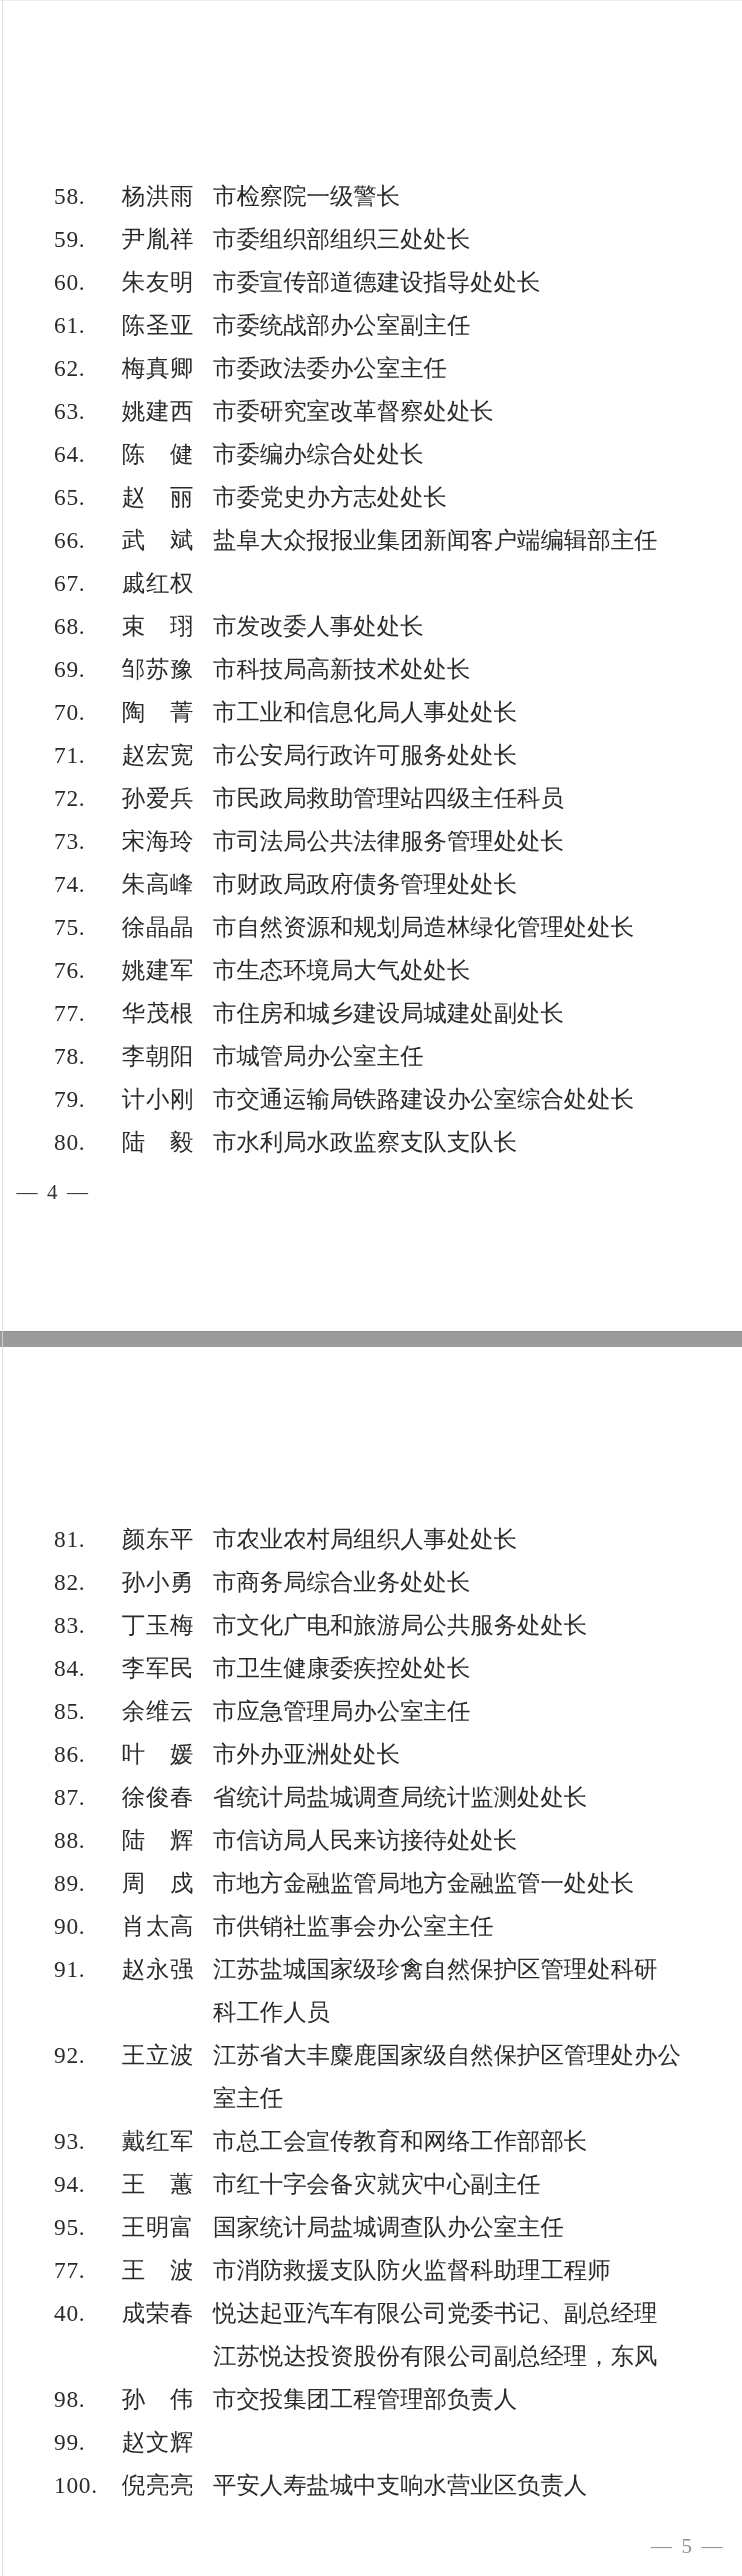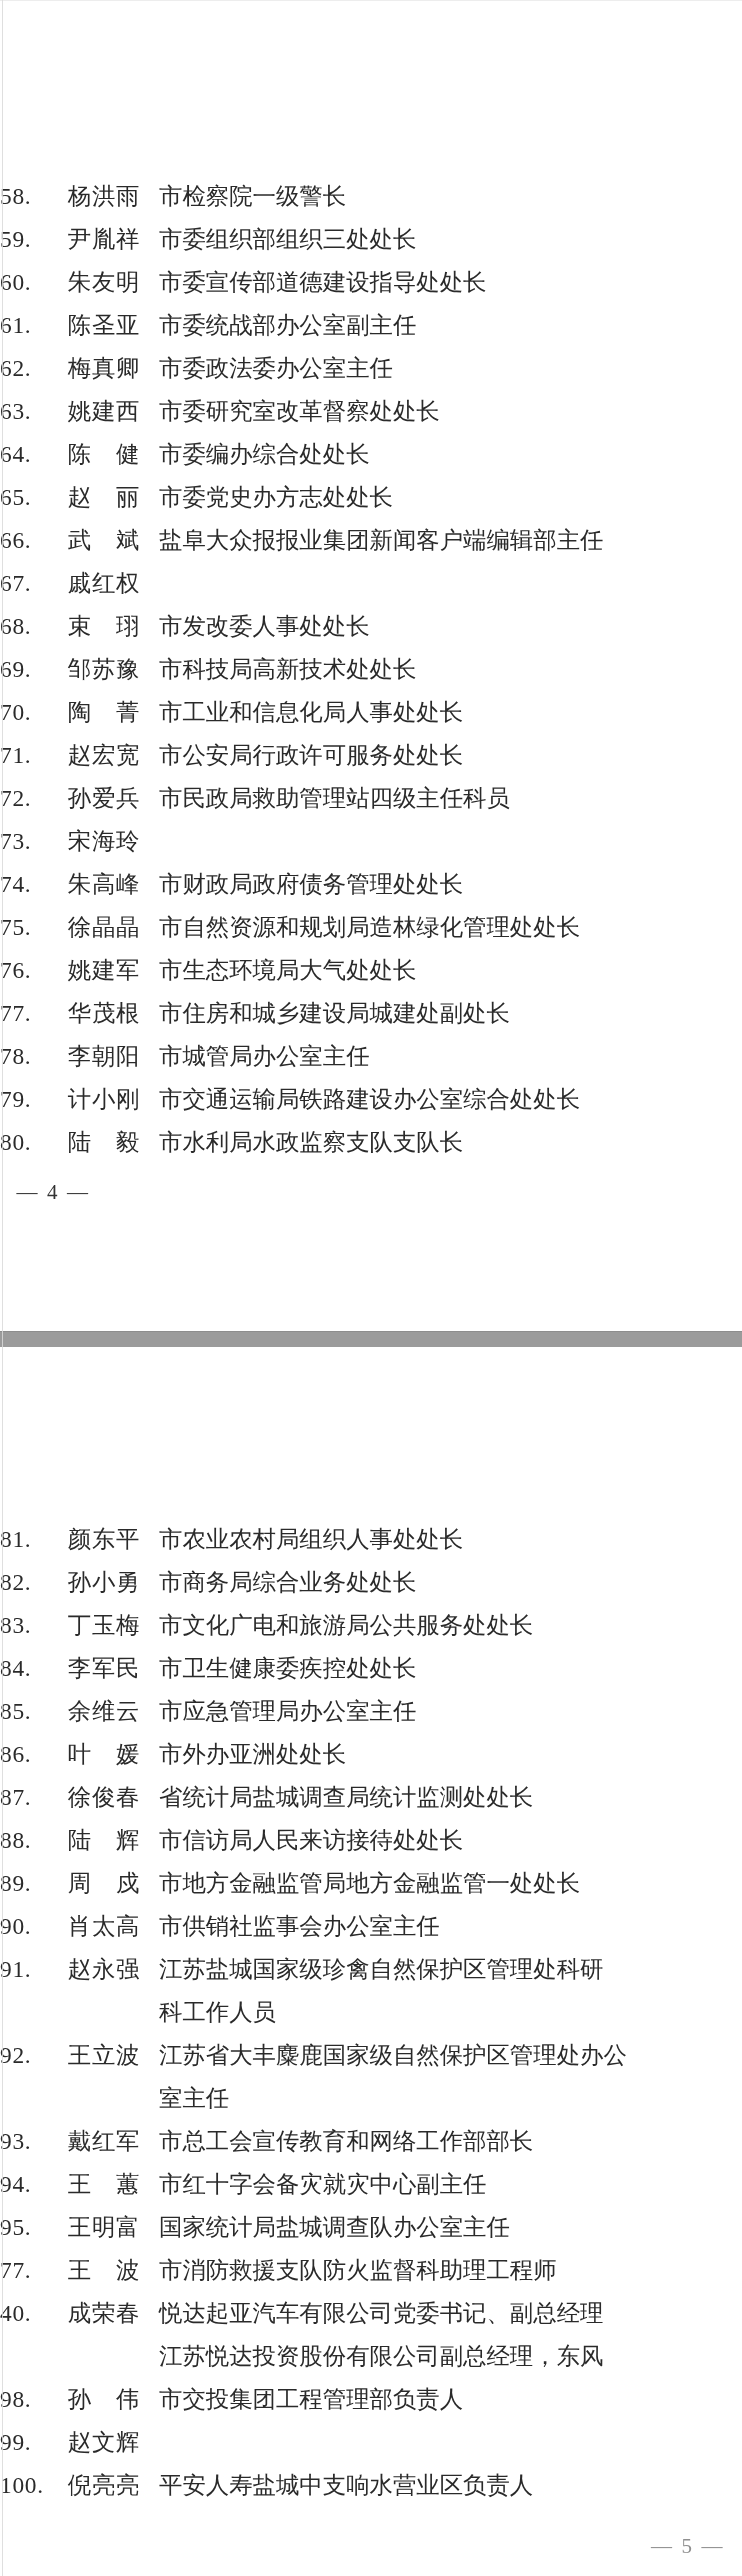--- a/index.html
+++ b/index.html
@@ -13,21 +13,21 @@
 
   .page{position:relative;background:#ffffff;}
   .page-1{height:1331px;}
   .page-2{height:1430px;}
   .separator{width:100%;height:15px;background:#9b9b9b;border-top:0.7px solid #8d8d8d;}
 
   .rows{box-sizing:border-box;}
   .rows-1{padding-top:175px;}
   .rows-2{padding-top:171px;}
 
-  .row{display:flex;align-items:flex-start;font-size:23.4px;line-height:43px;}
+  .row{display:flex;align-items:flex-start;padding-left:54px;font-size:23.4px;line-height:43px;}
   .num{flex:none;width:49px;letter-spacing:0.7px;}
   .name{flex:none;width:110px;letter-spacing:0.7px;text-align:center;}
   .title{flex:none;width:481px;}
   .title div{line-height:43px;white-space:nowrap;}
 
   .page-footer{position:absolute;font-size:21px;letter-spacing:2.1px;color:#333333;}
   .footer-left{left:16.5px;top:1180px;}
   .footer-right{left:651px;top:1187px;color:#8f8f8f;z-index:1;}
 
   .watermark{position:absolute;right:3.4px;bottom:5.5px;display:flex;align-items:flex-start;gap:5.5px;z-index:2;}
@@ -148,20 +148,23 @@
       <div class="row">
         <span class="num">72.</span>
         <span class="name">孙爱兵</span>
         <span class="title">
           <div>市民政局救助管理站四级主任科员</div>
         </span>
       </div>
       <div class="row">
         <span class="num">73.</span>
         <span class="name">宋海玲</span>
+        <span class="title">
+          <div>市司法局公共法律服务管理处处长</div>
+        </span>
       </div>
       <div class="row">
         <span class="num">74.</span>
         <span class="name">朱高峰</span>
         <span class="title">
           <div>市财政局政府债务管理处处长</div>
         </span>
       </div>
       <div class="row">
         <span class="num">75.</span>

